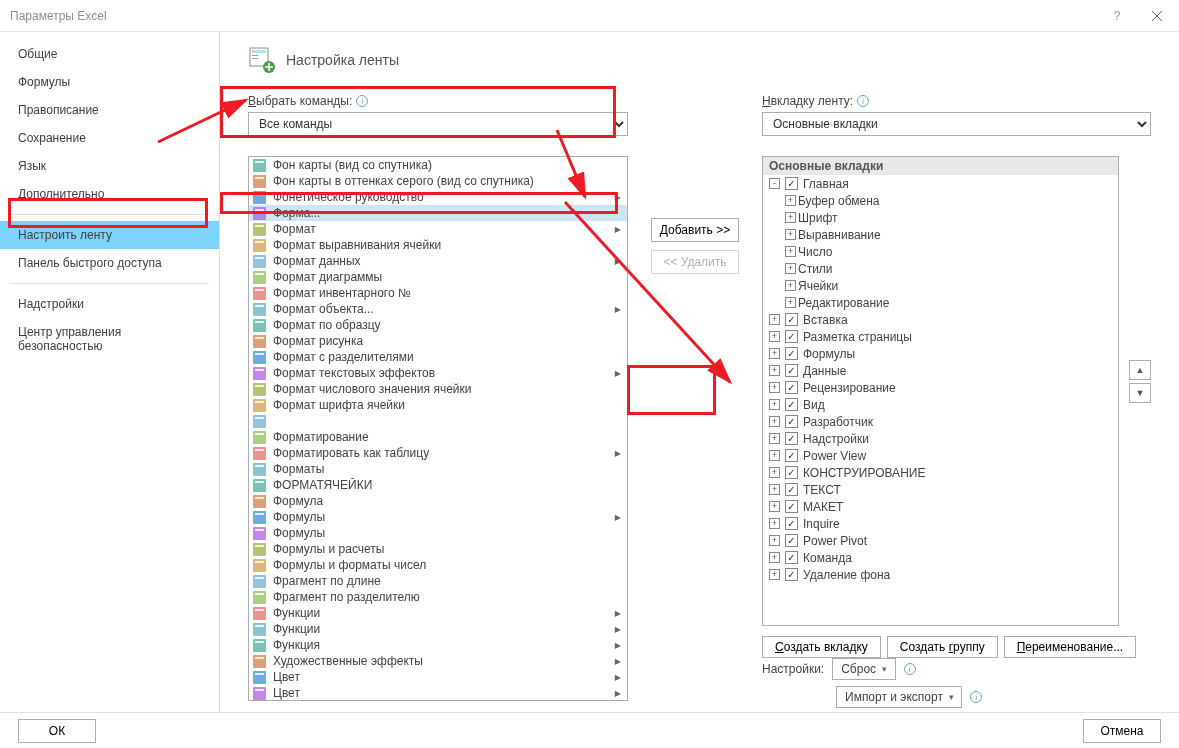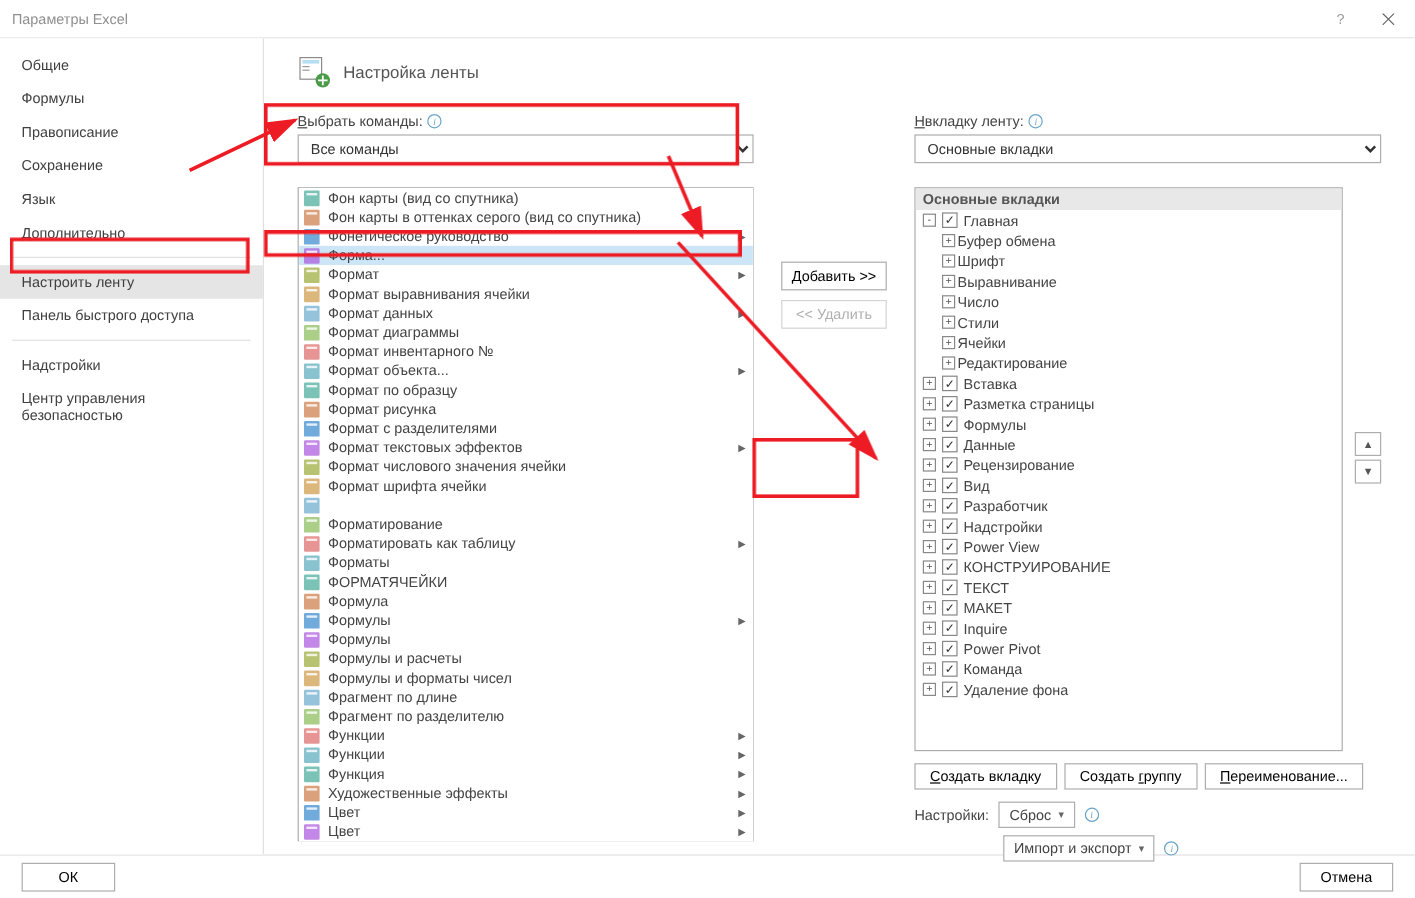--- a/index.html
+++ b/index.html
@@ -9,21 +9,21 @@
   .titlebar { height: 32px; background: #fff; display: flex; align-items: center; padding: 0 2px 0 10px; border-bottom: 1px solid #e7e7e7; }
   .titlebar-title { color: #8f8f8f; font-size: 12px; flex: 1; }
   .titlebar-btn { width: 40px; height: 30px; display: flex; align-items: center; justify-content: center; color: #999; cursor: pointer; }
   
   
   .main { display: flex; height: 680px; }
   
   
   .sidebar { width: 220px; background: #fff; border-right: 1px solid #e0e0e0; padding: 8px 0; }
   .sidebar-item { padding: 7px 18px; cursor: pointer; color: #404040; }
-  .sidebar-item.selected { background: #e5e5e5; }
+  .sidebar-item.selected { background: #7dd3fc; }
   .sidebar-sep { height: 1px; background: #e0e0e0; margin: 6px 10px; }
   
   
   .content { flex: 1; padding: 14px 28px 10px 28px; position: relative; }
   
   .page-header { display: flex; align-items: center; gap: 10px; margin-bottom: 20px; }
   .page-icon { width: 28px; height: 28px; }
   .page-title { font-size: 14px; color: #555; }
   
   .two-col { display: flex; gap: 22px; }
@@ -56,21 +56,21 @@
   .list-label { white-space: nowrap; flex: 1; overflow: hidden; text-overflow: ellipsis; }
   .list-arrow { color: #666; font-size: 8px; padding-right: 4px; }
   
   .mid-btn { width: 88px; height: 24px; border: 1px solid #adadad; background: #fff; font-size: 12px; cursor: pointer; margin: 4px 0; }
   .mid-btn.disabled { color: #b0b0b0; border-color: #d4d4d4; cursor: default; }
   
   .btn { border: 1px solid #adadad; background: #fff; font-size: 12px; padding: 3px 12px; cursor: pointer; }
   .btn .u { text-decoration: underline; }
   
   .bottom-actions { margin-top: 10px; display: flex; gap: 6px; }
-  .settings-row { margin-top: 10px; display: flex; align-items: center; gap: 8px; }
+  .settings-row { margin-top: 0; display: flex; align-items: center; gap: 8px; }
   .settings-row .label { font-size: 12px; }
   .dropdown-btn { border: 1px solid #adadad; background: #fff; padding: 3px 8px; font-size: 12px; display: flex; align-items: center; gap: 6px; cursor: pointer; }
   .dropdown-btn::after { content: "▾"; color: #666; font-size: 9px; }
   
   .updown { display: flex; flex-direction: column; gap: 3px; margin-left: 10px; }
   .updown-btn { width: 22px; height: 20px; border: 1px solid #adadad; background: #fff; display: flex; align-items: center; justify-content: center; font-size: 9px; color: #555; cursor: pointer; }
   
   
   .footer { height: 36px; border-top: 1px solid #e0e0e0; display: flex; align-items: center; justify-content: space-between; padding: 0 18px; gap: 8px; }
   .footer .btn { min-width: 78px; height: 24px; }

